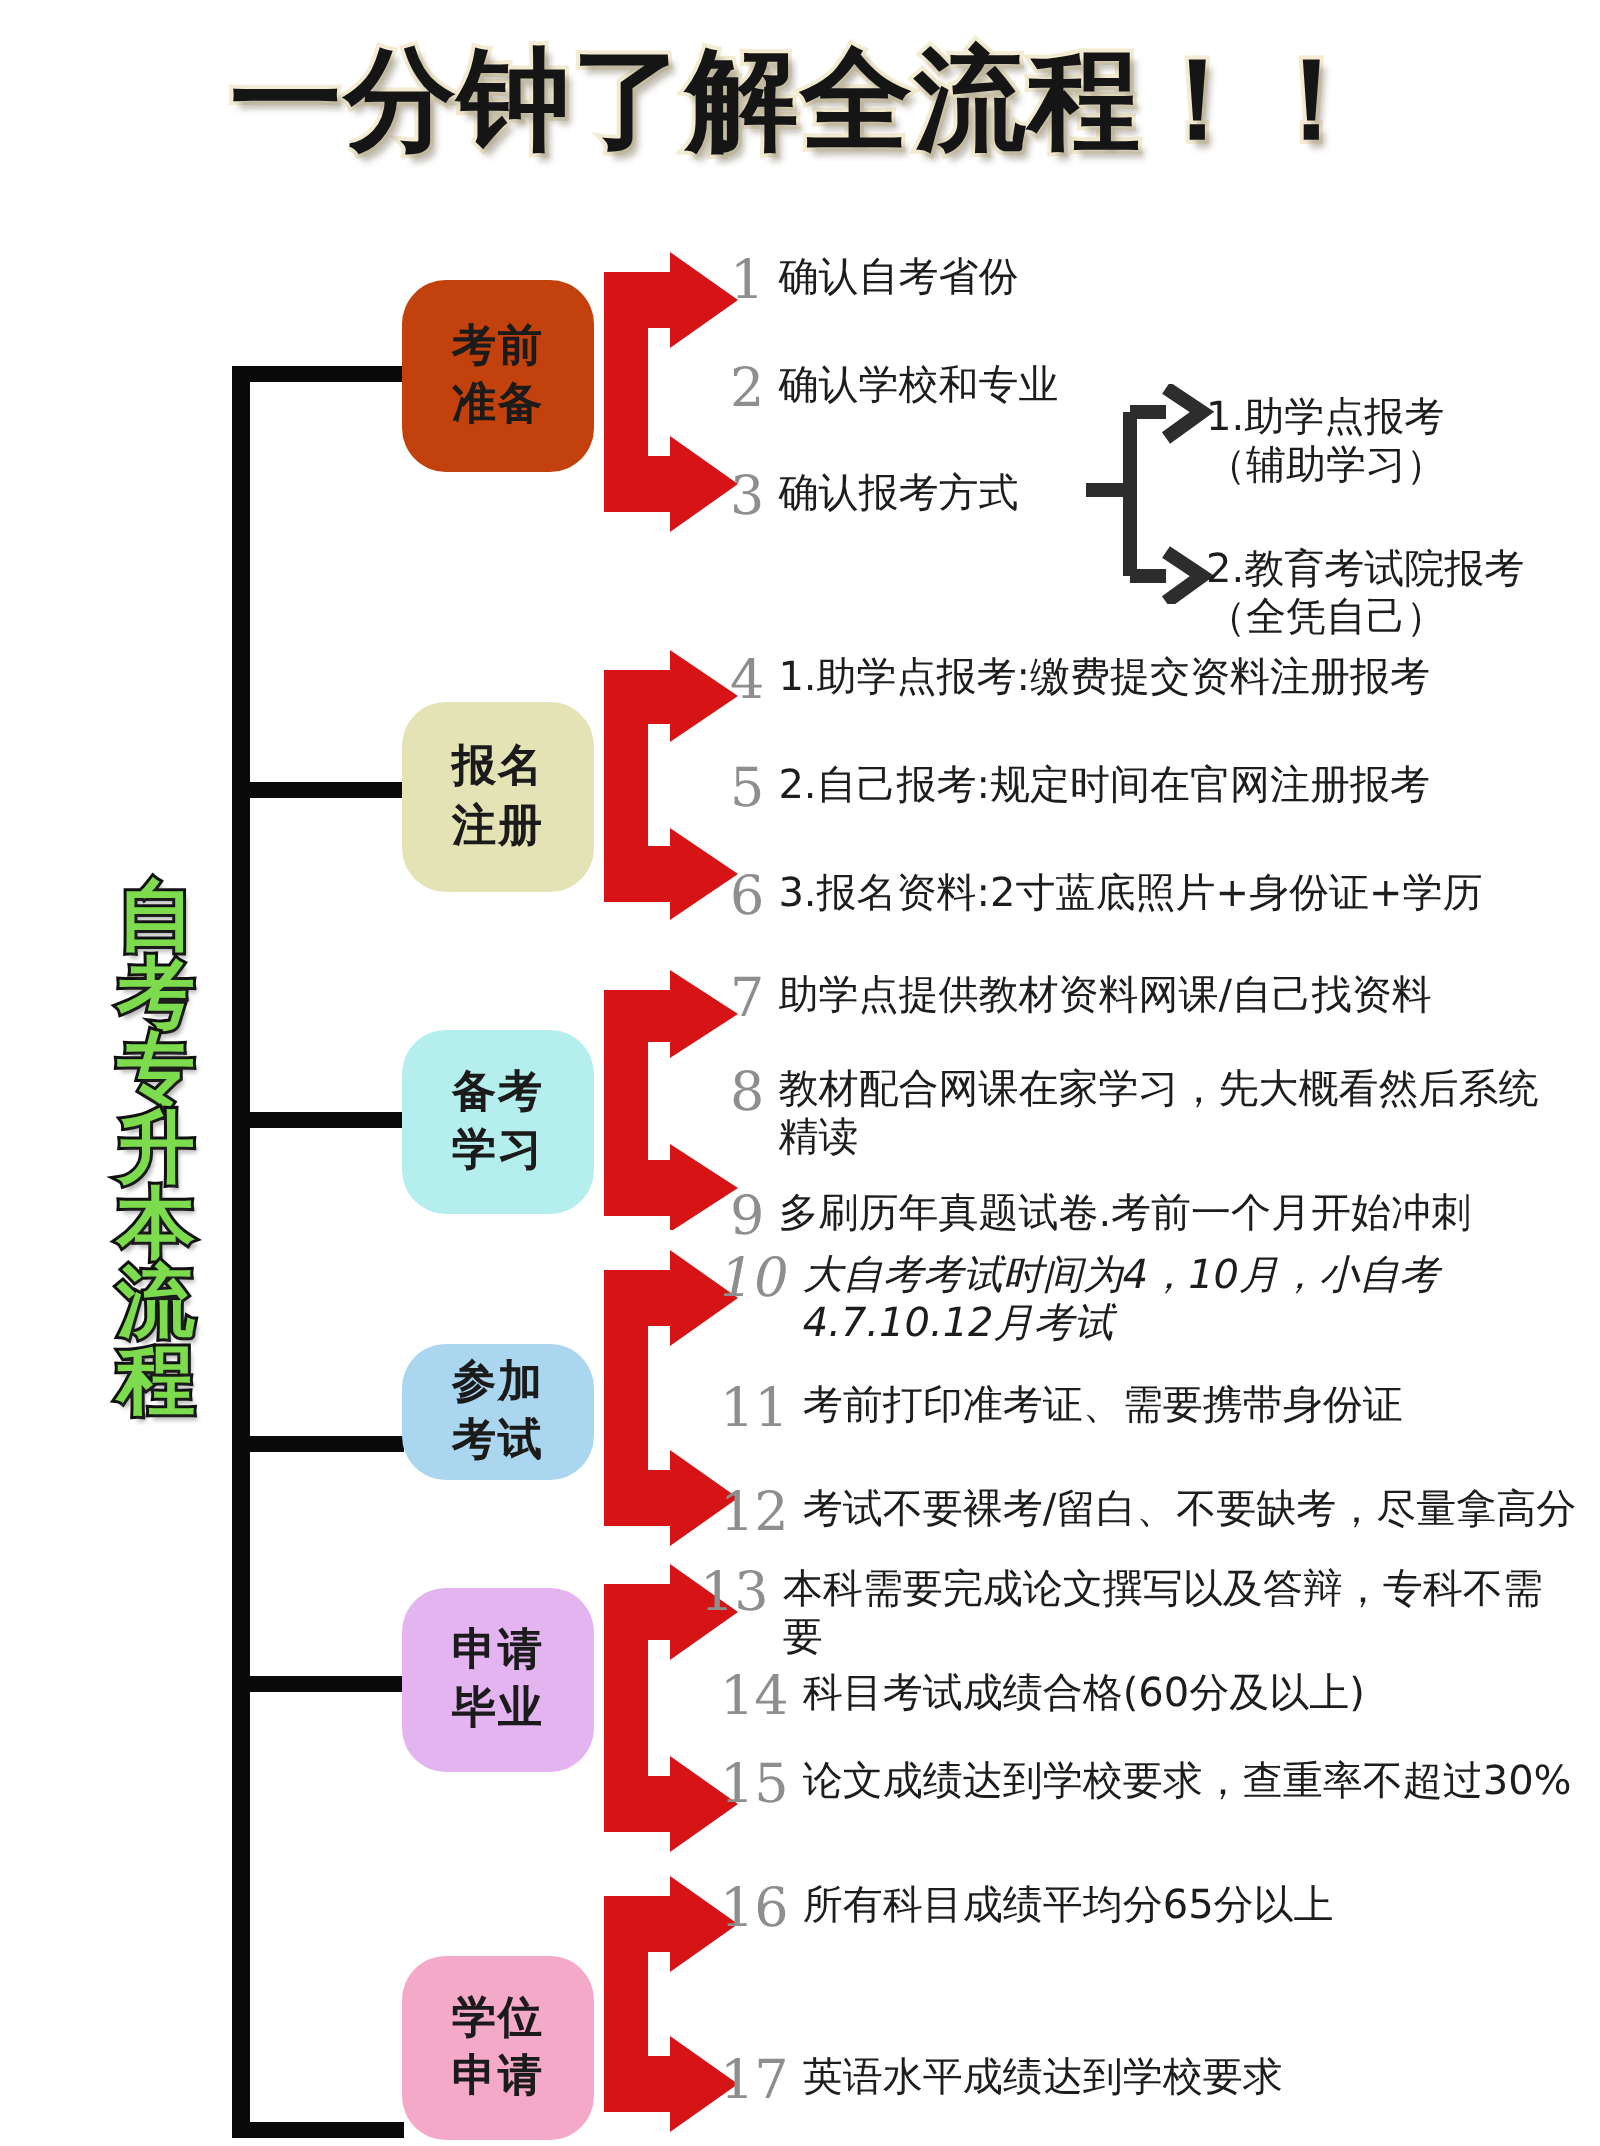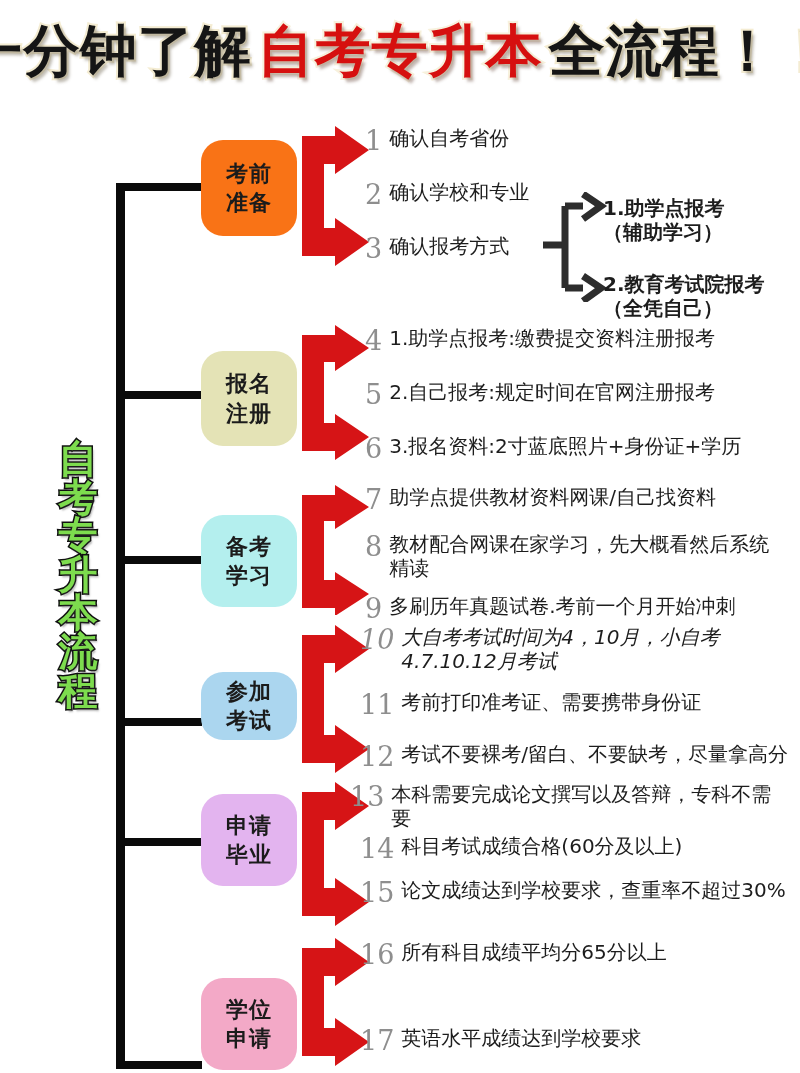--- a/index.html
+++ b/index.html
@@ -118,46 +118,45 @@
     letter-spacing: 0px;
   }
 
   
   #subbranch { position: absolute; left: 543px; top: 192px; }
   #subbranch svg { display: block; }
   .sub-text {
     position: absolute;
     color: #1d1d1d;
     font-size: 20px;
-    font-weight: 700;
+    font-weight: 400;
     line-height: 1.22;
   }
 </style>
 </head>
 <body>
 
 <div id="page">
 
   <div id="title-banner">
     <span class="title-part title-black">一分钟了解</span>
-    <span class="title-part title-red">自考专升本</span>
     <span class="title-part title-black">全流程！！</span>
   </div>
 
   <div id="side-label">自考专升本流程</div>
 
   <div class="spine" style="left:116px; top:183px; width:9px; height:886px;"></div>
   <div class="spine" style="left:116px; top:183px; width:86px; height:8px;"></div>
   <div class="spine" style="left:116px; top:391px; width:86px; height:8px;"></div>
   <div class="spine" style="left:116px; top:556px; width:86px; height:8px;"></div>
   <div class="spine" style="left:116px; top:718px; width:86px; height:8px;"></div>
   <div class="spine" style="left:116px; top:838px; width:86px; height:8px;"></div>
   <div class="spine" style="left:116px; top:1061px; width:86px; height:8px;"></div>
 
-  <div class="cat-box" style="left:201px; top:140px; height:96px; background:#f97316;align-items:center;">
+  <div class="cat-box" style="left:201px; top:140px; height:96px; background:#c2410c;align-items:center;">
     <span>考前</span>
     <span>准备</span>
   </div>
 
   <div class="cat-box" style="left:201px; top:515px; height:92px; background:#b4efee;">
     <span>备考</span>
     <span>学习</span>
   </div>
 
   <div class="cat-box" style="left:201px; top:351px; height:95px; background:#e4e3b6;">

